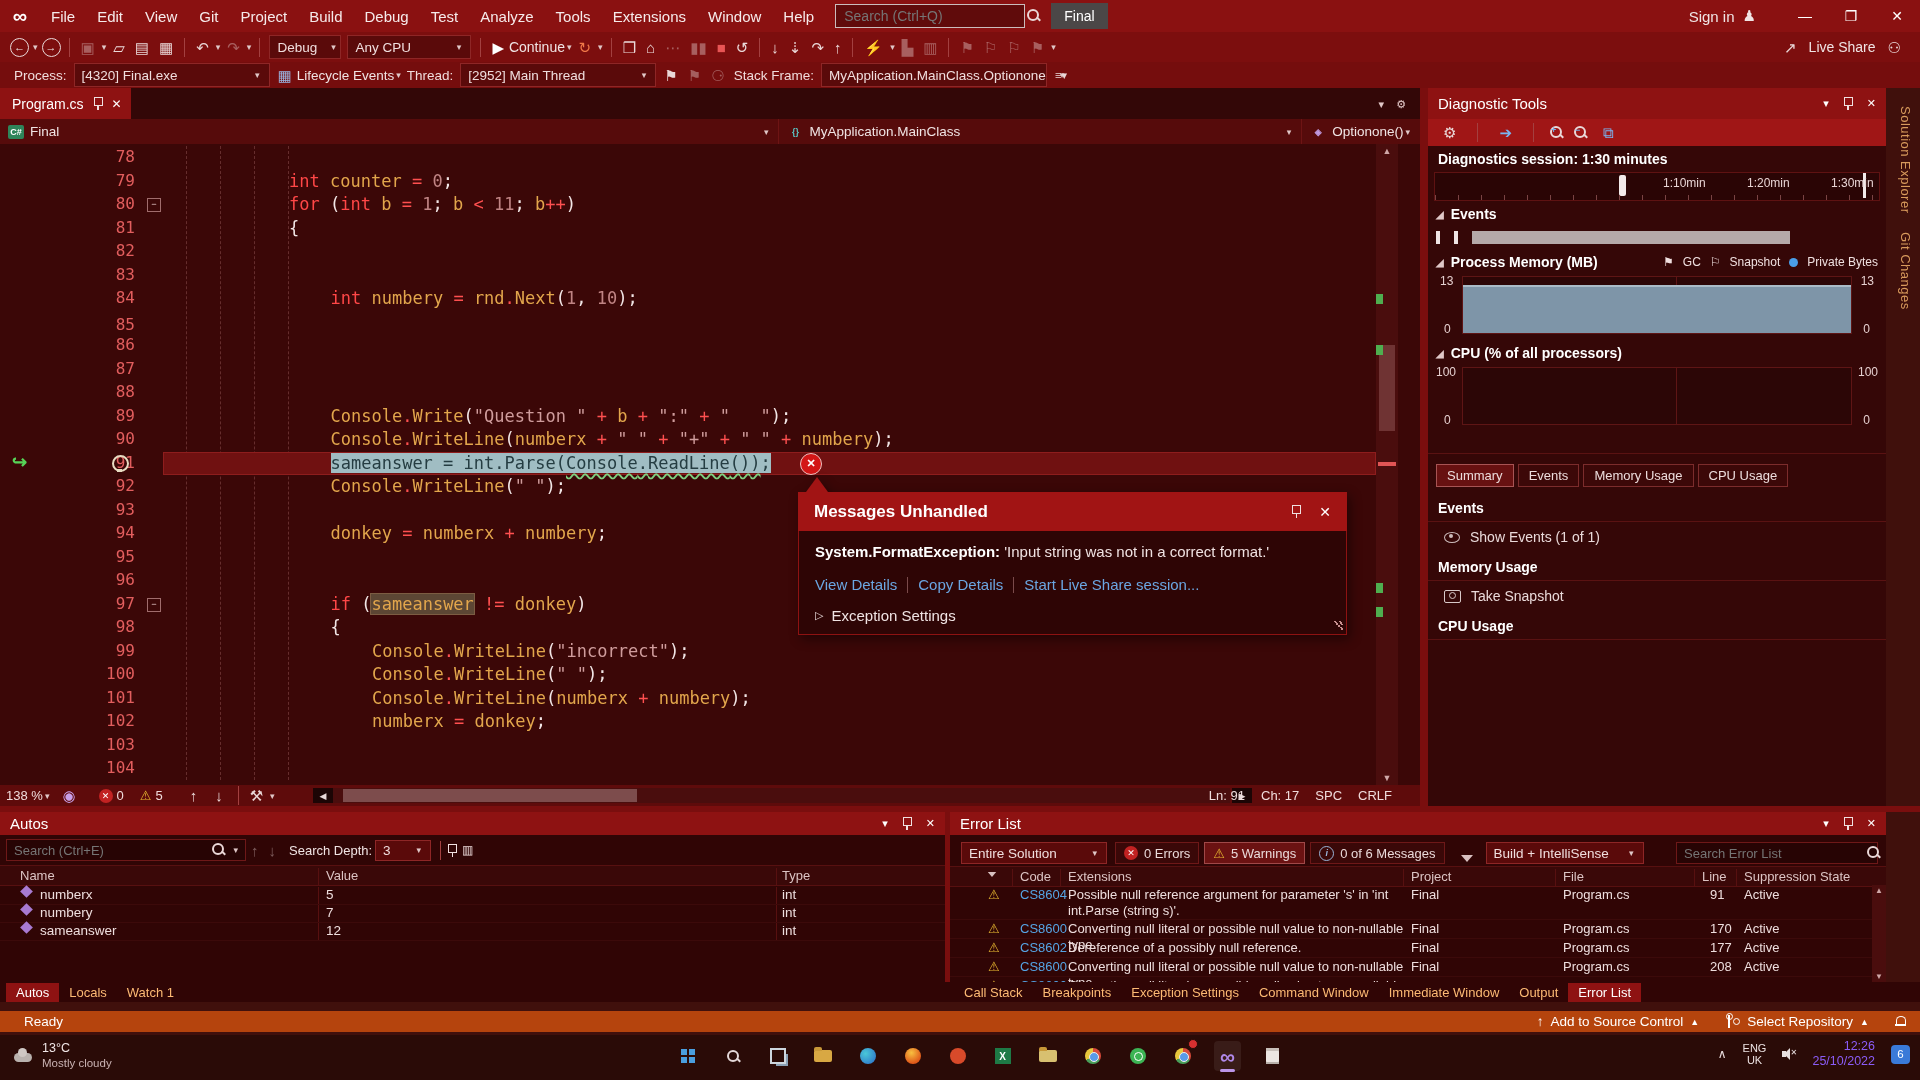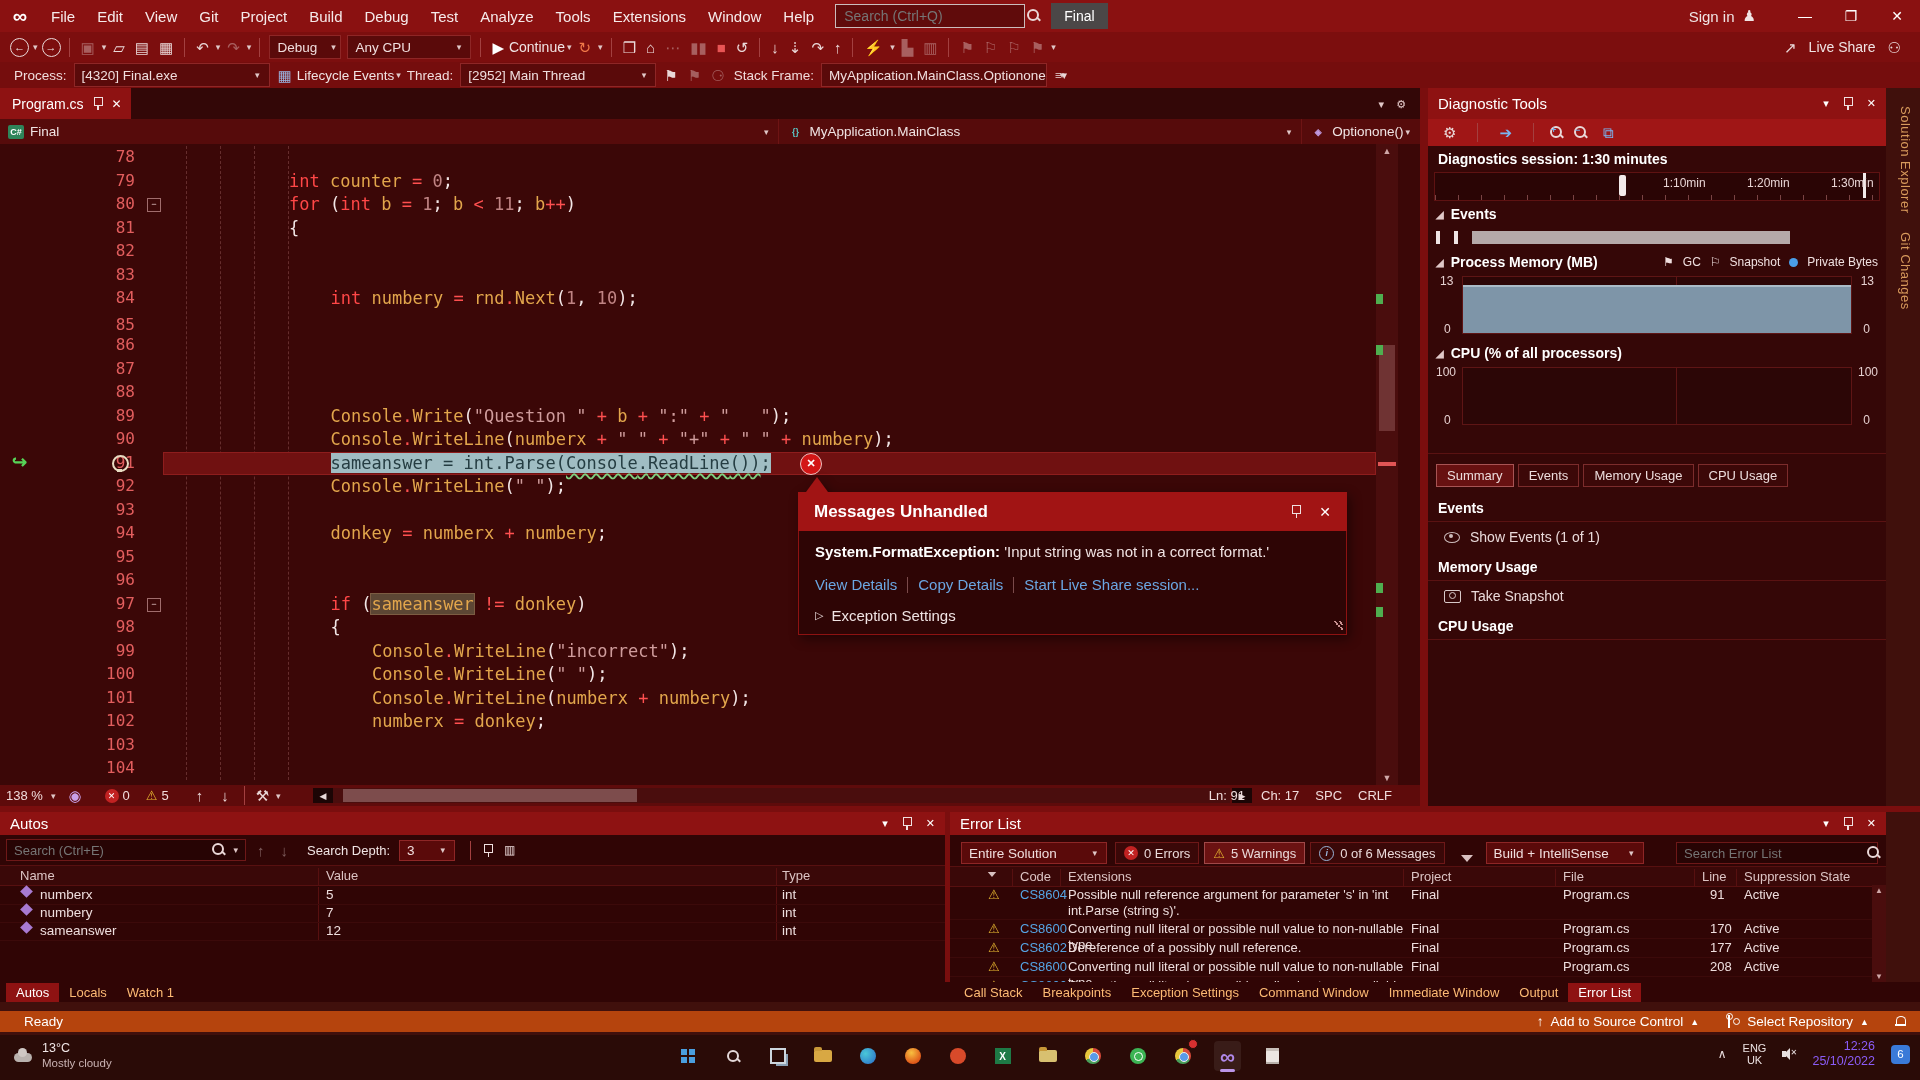--- a/index.html
+++ b/index.html
@@ -76,21 +76,21 @@
     border:1px solid #f0c0c0;}
   
   #vsb{position:absolute;left:1376px;top:0;width:22px;height:641px;background:#4a0d0d;}
   #vsb .arr{position:absolute;left:0;width:22px;text-align:center;font-size:9px;color:#cfa8a8;}
   #vsb .thumb{position:absolute;left:3px;width:16px;top:201px;height:86px;background:#7c4040;opacity:.75;}
   .vmark{position:absolute;left:0;width:7px;height:10px;background:#4fae4f;}
   .vmark.red{left:2px;width:18px;height:4px;background:#e05555;}
   
   #ebar{position:absolute;top:785px;left:0;width:1420px;height:21px;background:#5e0b0b;
     display:flex;align-items:center;font-size:13px;color:#f0dcdc;}
-  #ebar .zoombox{display:flex;align-items:center;padding:0 6px;gap:6px;}
+  #ebar .zoombox{display:flex;align-items:center;padding:0 6px;}
   #hsb{position:absolute;left:333px;width:897px;height:15px;top:3px;background:#4a0d0d;}
   #hsb .hthumb{position:absolute;left:10px;width:294px;top:1px;height:13px;background:#8a5c5c;opacity:.8;}
   .hbtn{position:absolute;top:3px;width:20px;height:15px;background:#1c0505;color:#e8d8d8;
     font-size:9px;display:flex;align-items:center;justify-content:center;}
   #ebar-info{position:absolute;right:28px;display:flex;gap:16px;margin-left:32px;}
   
   #expop{position:absolute;left:798px;top:492px;width:549px;z-index:6;filter:drop-shadow(3px 4px 6px rgba(0,0,0,.45));}
   #exhead{height:39px;background:#a11414;display:flex;align-items:center;padding:0 16px;
     font-size:17px;font-weight:bold;color:#fff;position:relative;}
   #exhead::before{content:"";position:absolute;left:8px;top:-15px;border-left:11px solid transparent;
@@ -167,21 +167,21 @@
   .i-cloud{position:relative;width:22px;height:12px;display:inline-block;}
   .i-cloud::before{content:"";position:absolute;left:2px;top:3px;width:18px;height:9px;border-radius:6px;background:#b9b2ae;}
   .i-cloud::after{content:"";position:absolute;left:6px;top:-2px;width:9px;height:9px;border-radius:50%;background:#cfc8c4;}
   .i-spk{position:relative;width:14px;height:12px;display:inline-block;}
   .i-spk::before{content:"";position:absolute;left:0;top:3px;width:4px;height:6px;background:#e8e0e0;}
   .i-spk::after{content:"✕";position:absolute;left:8px;top:0;font-size:8px;color:#e8e0e0;}
   .i-spk .cone{position:absolute;left:2px;top:0;border-top:6px solid transparent;border-bottom:6px solid transparent;
     border-right:6px solid #e8e0e0;}
   
   #autos{position:absolute;left:0;top:812px;width:945px;height:190px;background:#300505;}
-  #autos-toolbar{height:26px;display:flex;align-items:center;gap:6px;padding:2px 6px;}
+  #autos-toolbar{height:26px;display:flex;align-items:center;padding:2px 6px;}
   .searchbox2{height:20px;background:#270404;border:1px solid #6e1818;display:flex;align-items:center;padding:0 5px;gap:5px;}
   .searchbox2 input{flex:1;background:transparent;border:none;outline:none;color:#c9a4a4;
     font-size:13px;font-family:"Liberation Sans",sans-serif;}
   .grid-hdr{position:relative;height:19px;background:#3a0808;border-top:1px solid #571010;border-bottom:1px solid #571010;
     font-size:13px;color:#dcc4c4;}
   .grid-hdr span{position:absolute;top:2px;}
   .colsep{position:absolute;top:0;bottom:0;width:1px;background:#571010;}
   .arow{position:absolute;left:0;right:0;height:18px;font-size:13.5px;color:#eedede;border-bottom:1px solid #3c0a0a;}
   .arow span{position:absolute;top:1px;}
   .vardia{position:absolute;left:22px;top:4px;width:9px;height:9px;background:#a87ad2;transform:rotate(45deg);}

